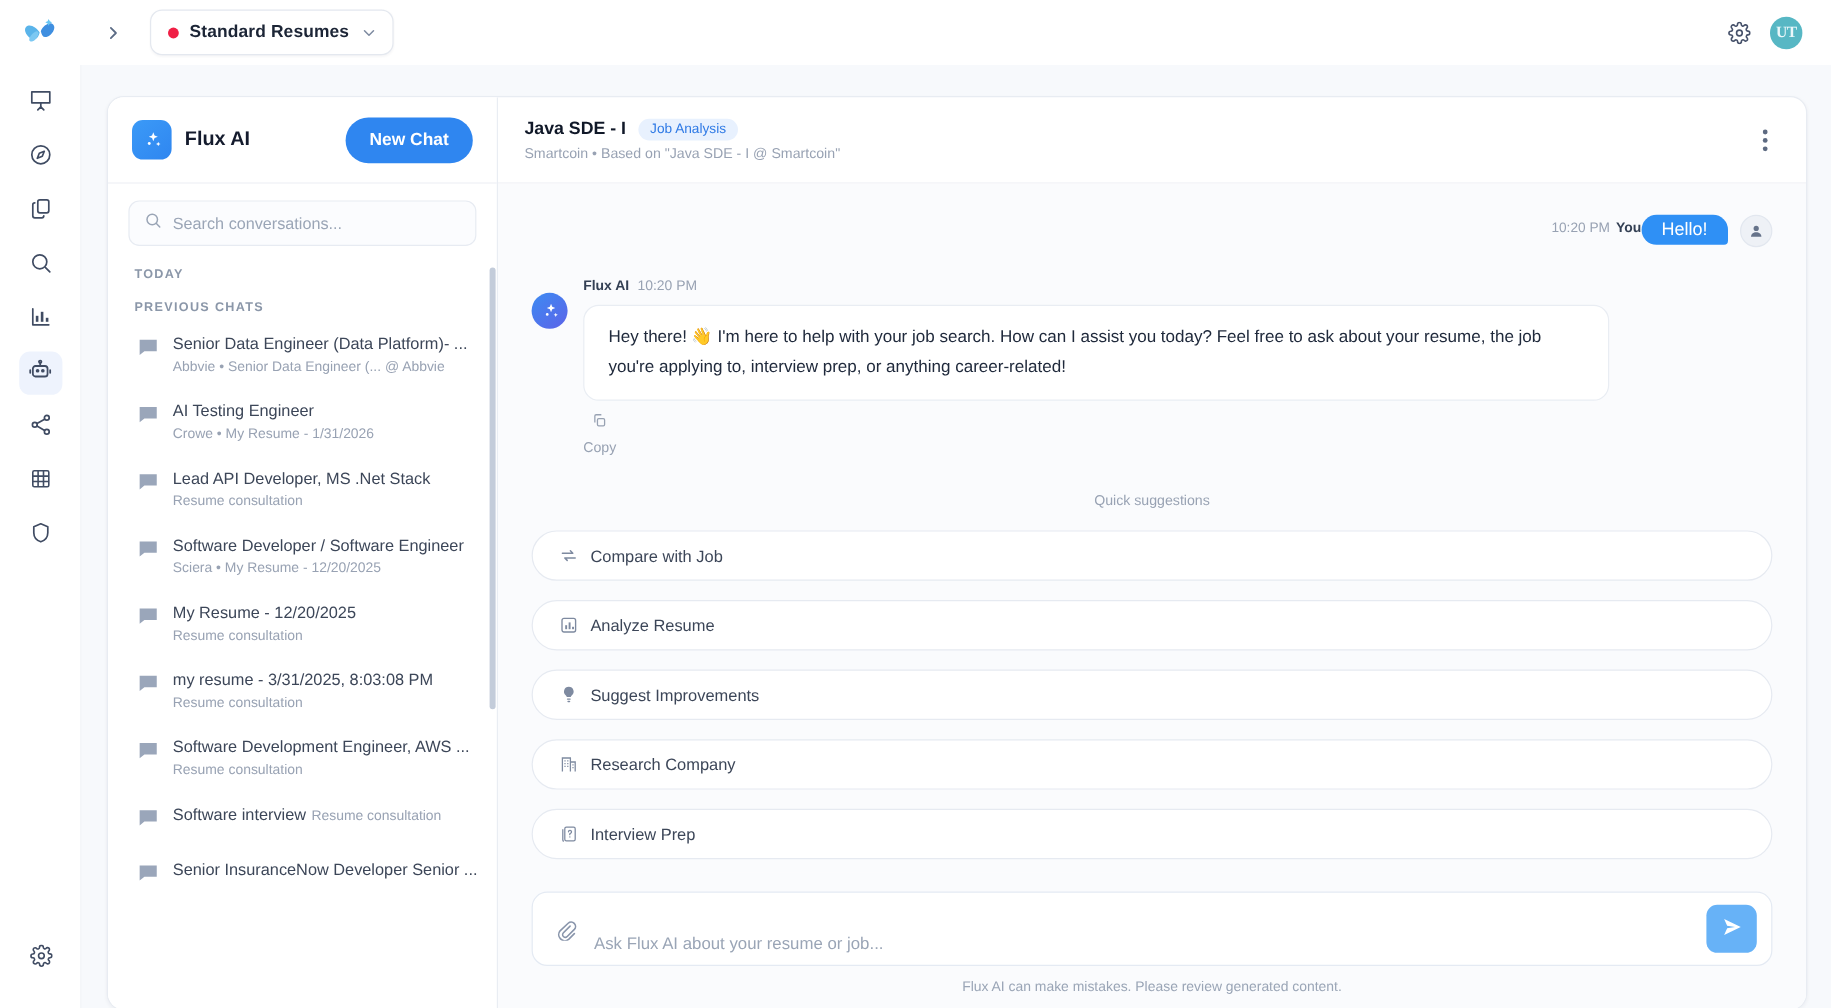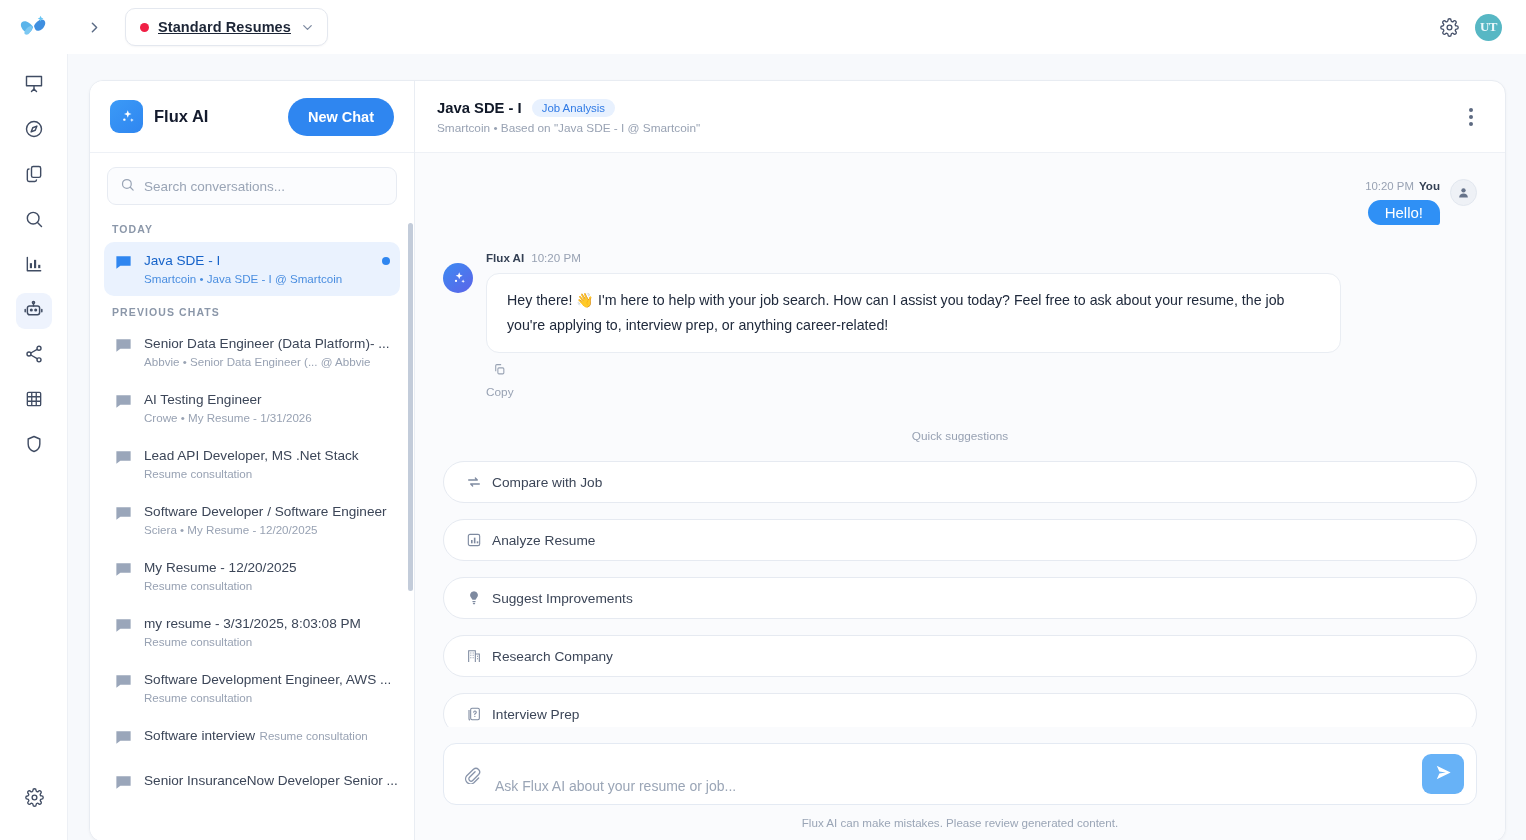--- a/index.html
+++ b/index.html
@@ -19,21 +19,21 @@
   .brand-logo { margin-left: 16px; width: 36px; height: 36px; display: flex; align-items: center; justify-content: center; }
   .chev-right { margin-left: 34px; color: #5b6b85; display:flex; align-items:center; }
   .workspace-pill {
     margin-left: 22px; height: 38px; min-width: 184px;
     border: 1px solid #e4e8ef; border-radius: 10px;
     background: #fff; display: flex; align-items: center; gap: 9px;
     padding: 0 12px 0 14px;
     box-shadow: 0 1px 2px rgba(16,24,40,.04);
   }
   .ws-dot { width: 9px; height: 9px; border-radius: 50%; background: #f01f45; flex: none; }
-  .ws-label { font-size: 14.5px; font-weight: 700; color: #1c2536; letter-spacing: .1px; text-decoration: underline; }
+  .ws-label { font-size: 14.5px; font-weight: 700; color: #1c2536; letter-spacing: .1px; }
   .ws-caret { margin-left: auto; color: #7d8aa0; display: flex; }
   .topbar-right { margin-left: auto; display: flex; align-items: center; gap: 16px; margin-right: 24px; }
   .gear-top { color: #47526b; display: flex; cursor: pointer; }
   .avatar-top {
     width: 27px; height: 27px; border-radius: 50%;
     background: #57b7c4; display: flex; align-items: center; justify-content: center;
     color: #eaf7fa; font-size: 13px; font-weight: 700; letter-spacing: -.5px;
     font-family: "Liberation Serif", serif;
   }
 
@@ -135,21 +135,21 @@
     font-size: 11.4px; font-weight: 400; color: #2f7ae5;
     background: #e8f1fe; border-radius: 11px; padding: 3px 10px;
   }
   .ch-sub { font-size: 11.8px; color: #98a2b3; margin-top: 4px; }
   .ch-menu { margin-left: auto; display: flex; flex-direction: column; gap: 3px; cursor: pointer; padding: 8px; }
   .ch-menu span { width: 4px; height: 4px; border-radius: 50%; background: #5d6a81; }
 
   .chat-body { flex: 1; background: #fafbfd; padding: 26px 28px 0; overflow: hidden; position: relative; }
 
   .row-user { display: flex; justify-content: flex-end; align-items: flex-start; gap: 10px; }
-  .user-col { display: flex; flex-direction: column; align-items: flex-end; }
+  .user-col { display: flex; flex-direction: row; align-items: flex-end; }
   .meta { font-size: 11.4px; color: #98a2b3; margin-bottom: 8px; }
   .meta b { color: #344054; font-size: 11.6px; margin-left: 5px; }
   .bubble-user {
     background: #2f90f5; color: #fff; font-size: 15px;
     padding: 4px 17px; border-radius: 15px 15px 4px 15px; max-width: 420px;
   }
   .avatar-user {
     width: 27px; height: 27px; border-radius: 50%; background: #eef1f6;
     border: 1px solid #e2e7ef; display: flex; align-items: center; justify-content: center;
     color: #66738a; flex: none;
@@ -353,32 +353,20 @@
                 <path d="M16.5 16.5L21 21"></path>
               </svg>
         </span>
         <input type="text" placeholder="Search conversations..." style="">
       </div>
     </div>
 
     <div class="cs-list">
       <div class="group-label">TODAY</div>
 
-      <div class="conv active">
-        <span class="conv-icon">
-          <svg width="19" height="19" viewBox="0 0 24 24" fill="currentColor">
-                <path d="M3 4h18v12H8l-5 4z"></path>
-              </svg>
-        </span>
-        <span class="conv-text">
-          <span class="conv-title">Java SDE - I</span>
-          <span class="conv-sub">Smartcoin • Java SDE - I @ Smartcoin</span>
-        </span>
-        <span class="conv-dot"></span>
-      </div>
 
       <div class="group-label">PREVIOUS CHATS</div>
 
       <div class="conv">
         <span class="conv-icon"><svg width="19" height="19" viewBox="0 0 24 24" fill="currentColor">
                 <path d="M3 4h18v12H8l-5 4z"></path>
               </svg></span>
         <span class="conv-text">
           <span class="conv-title">Senior Data Engineer (Data Platform)- ...</span>
           <span class="conv-sub">Abbvie • Senior Data Engineer (... @ Abbvie</span>

